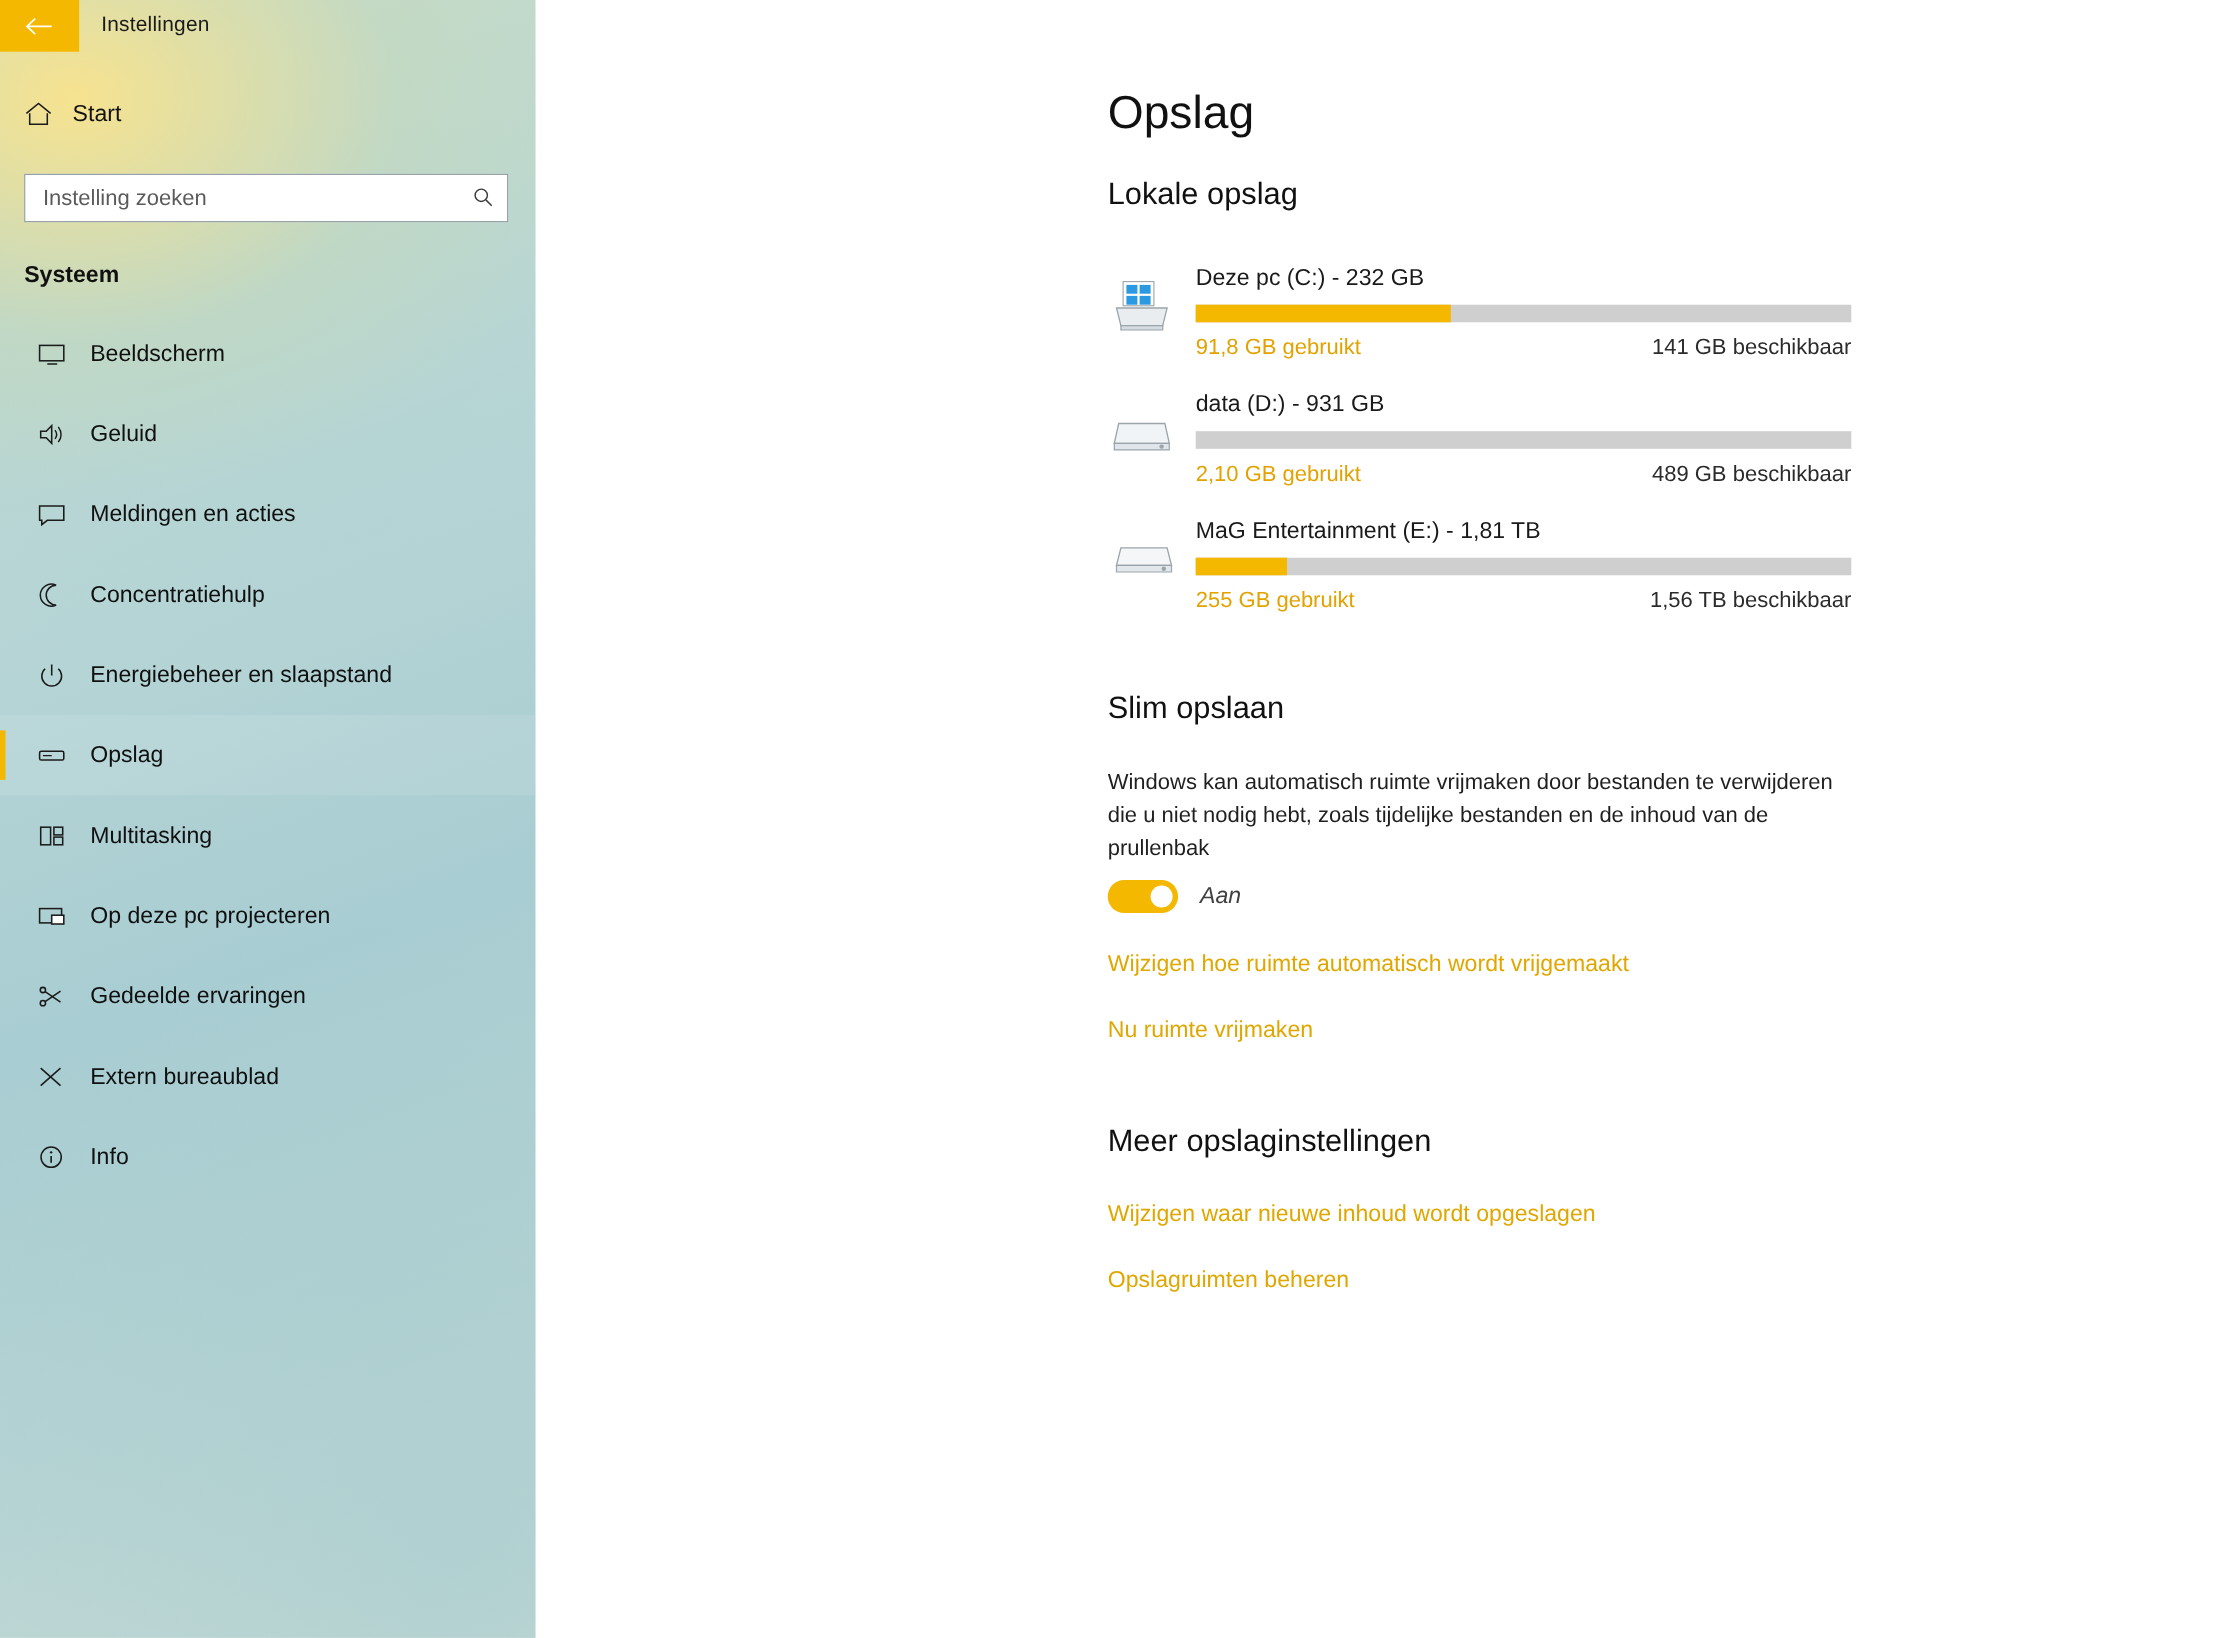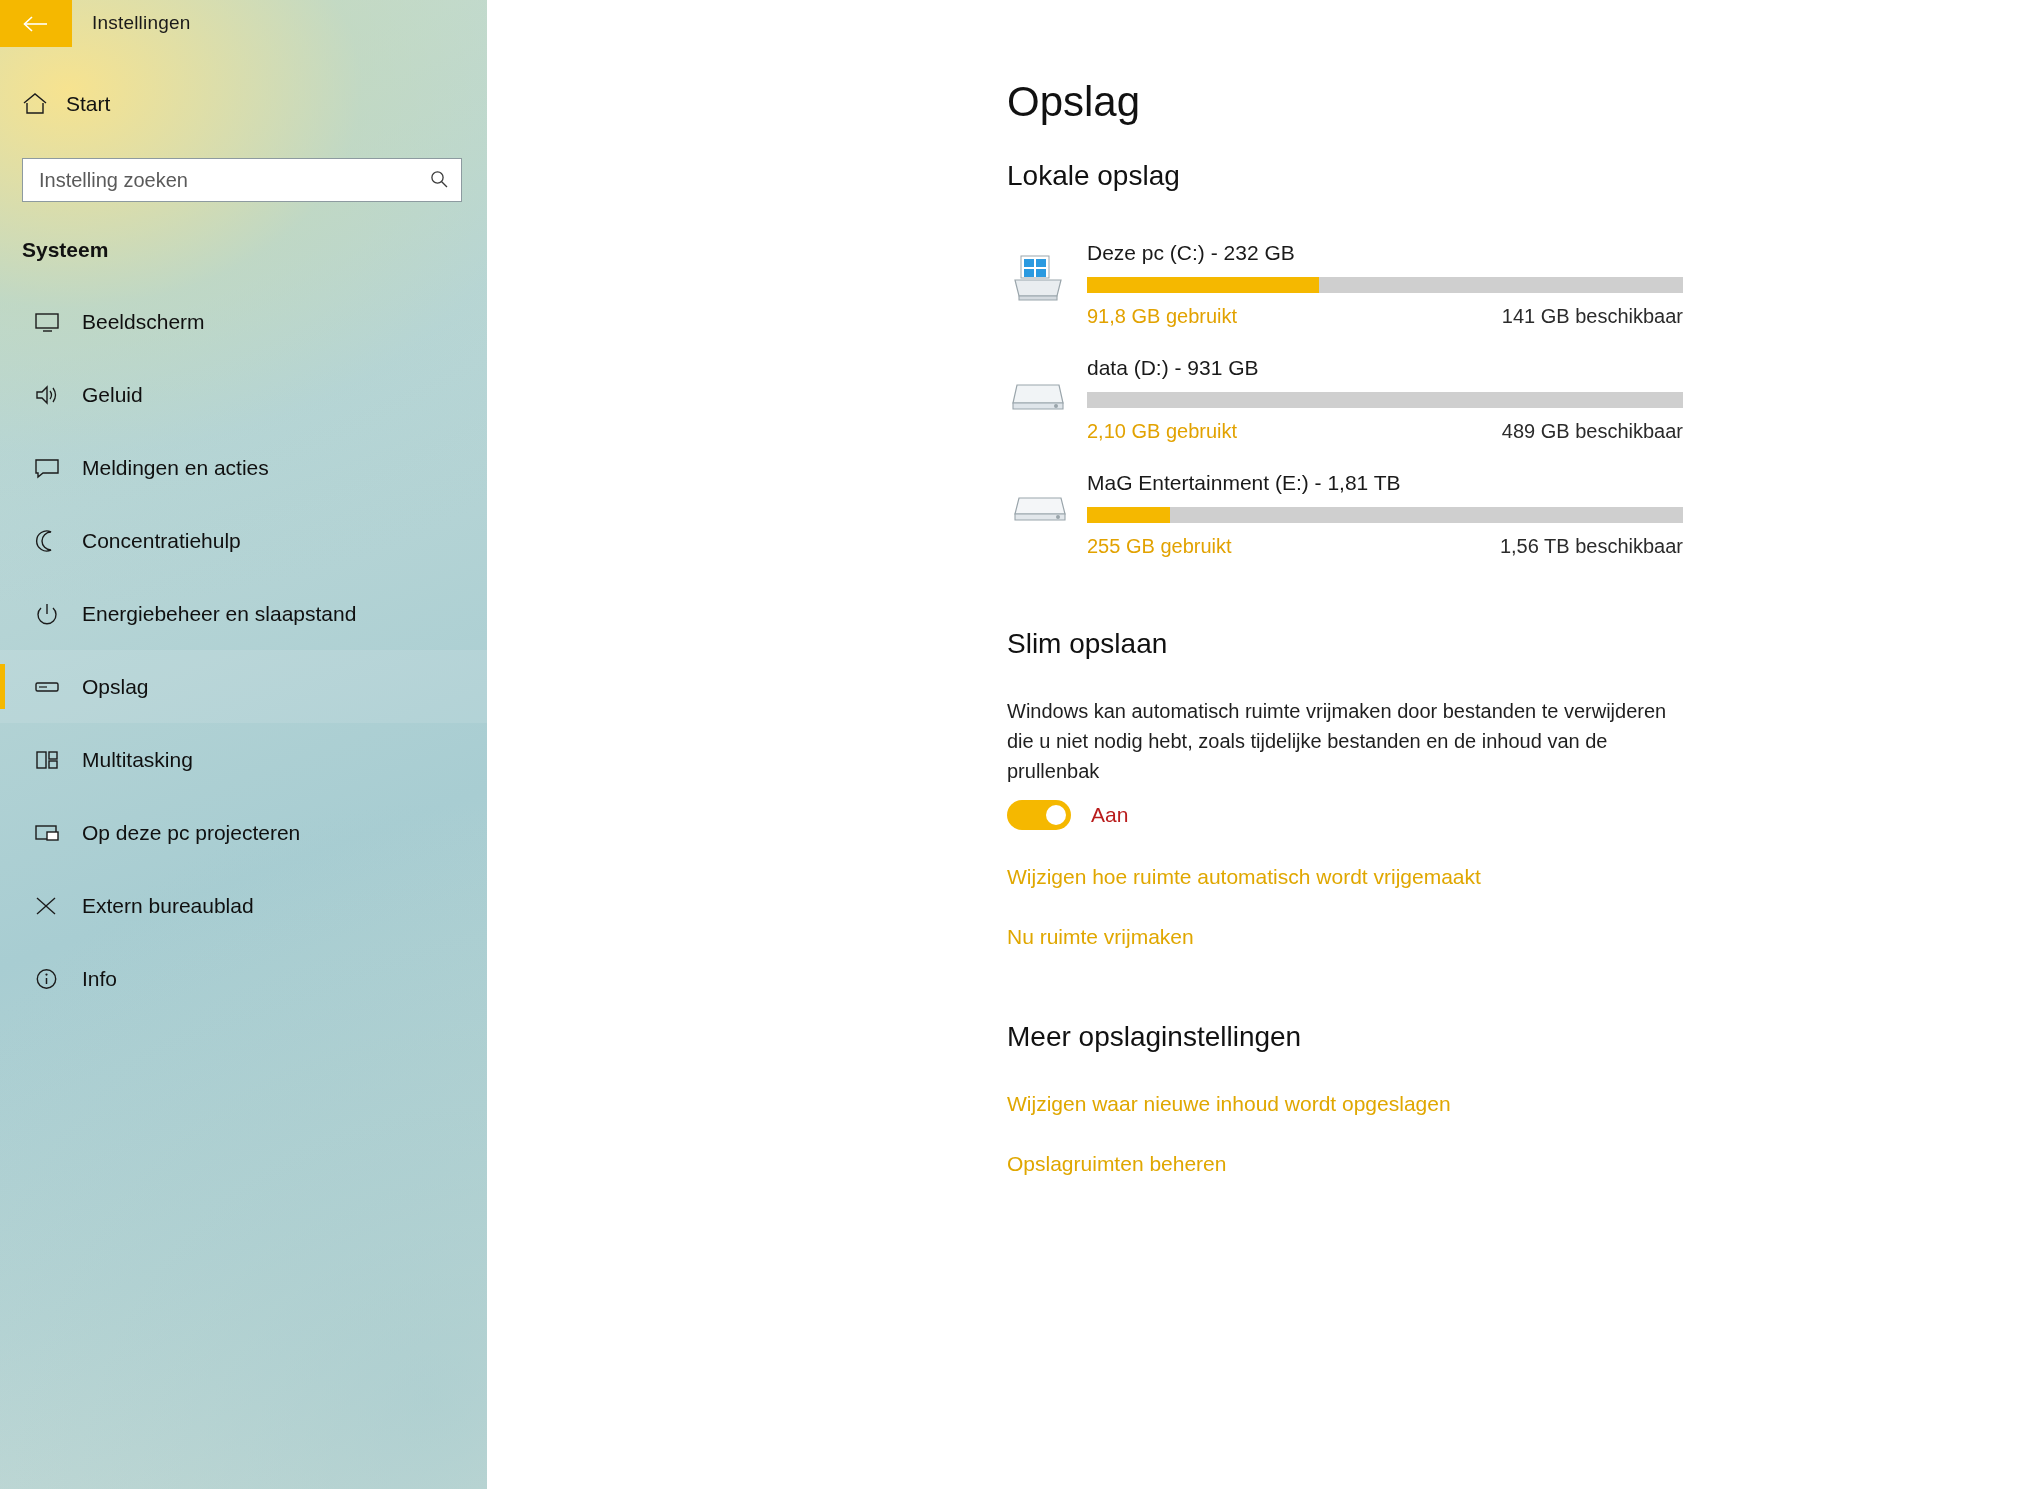--- a/index.html
+++ b/index.html
@@ -202,21 +202,21 @@
     position: relative;
     cursor: default;
   }
   .toggle .knob {
     position: absolute;
     right: 5px; top: 5px;
     width: 20px; height: 20px;
     border-radius: 50%;
     background: #ffffff;
   }
-  .toggle-label { font-size: 21px; color:#b91c1c; margin-left: 20px; }
+  .toggle-label { font-size: 21px; color:#404040; margin-left: 20px; font-style: italic; }
 
   .link {
     position: absolute;
     left: 520px;
     font-size: 21px;
     color: #e0a700;
     text-decoration: none;
     cursor: default;
     white-space: nowrap;
   }
@@ -342,20 +342,31 @@
       <div class="nav-item">
         <span class="ico">
           <svg width="28" height="24" viewBox="0 0 28 24">
             <rect x="2" y="5" width="20" height="13" fill="none" stroke="#1b1b1b" stroke-width="1.4"></rect>
             <rect x="13" y="11" width="11" height="8" fill="#ffffff" stroke="#1b1b1b" stroke-width="1.4"></rect>
           </svg>
         </span>
         <span class="lbl">Op deze pc projecteren</span>
       </div>
 
+      <div class="nav-item">
+        <span class="ico">
+          <svg width="28" height="24" viewBox="0 0 28 24">
+            <circle cx="5" cy="6" r="2.4" fill="none" stroke="#1b1b1b" stroke-width="1.4"></circle>
+            <circle cx="5" cy="18" r="2.4" fill="none" stroke="#1b1b1b" stroke-width="1.4"></circle>
+            <line x1="7" y1="7.5" x2="21" y2="17" stroke="#1b1b1b" stroke-width="1.4"></line>
+            <line x1="7" y1="16.5" x2="21" y2="7" stroke="#1b1b1b" stroke-width="1.4"></line>
+          </svg>
+        </span>
+        <span class="lbl">Gedeelde ervaringen</span>
+      </div>
 
       <div class="nav-item">
         <span class="ico">
           <svg width="28" height="24" viewBox="0 0 28 24">
             <line x1="3" y1="4" x2="21" y2="20" stroke="#1b1b1b" stroke-width="1.4"></line>
             <line x1="21" y1="4" x2="3" y2="20" stroke="#1b1b1b" stroke-width="1.4"></line>
           </svg>
         </span>
         <span class="lbl">Extern bureaublad</span>
       </div>

